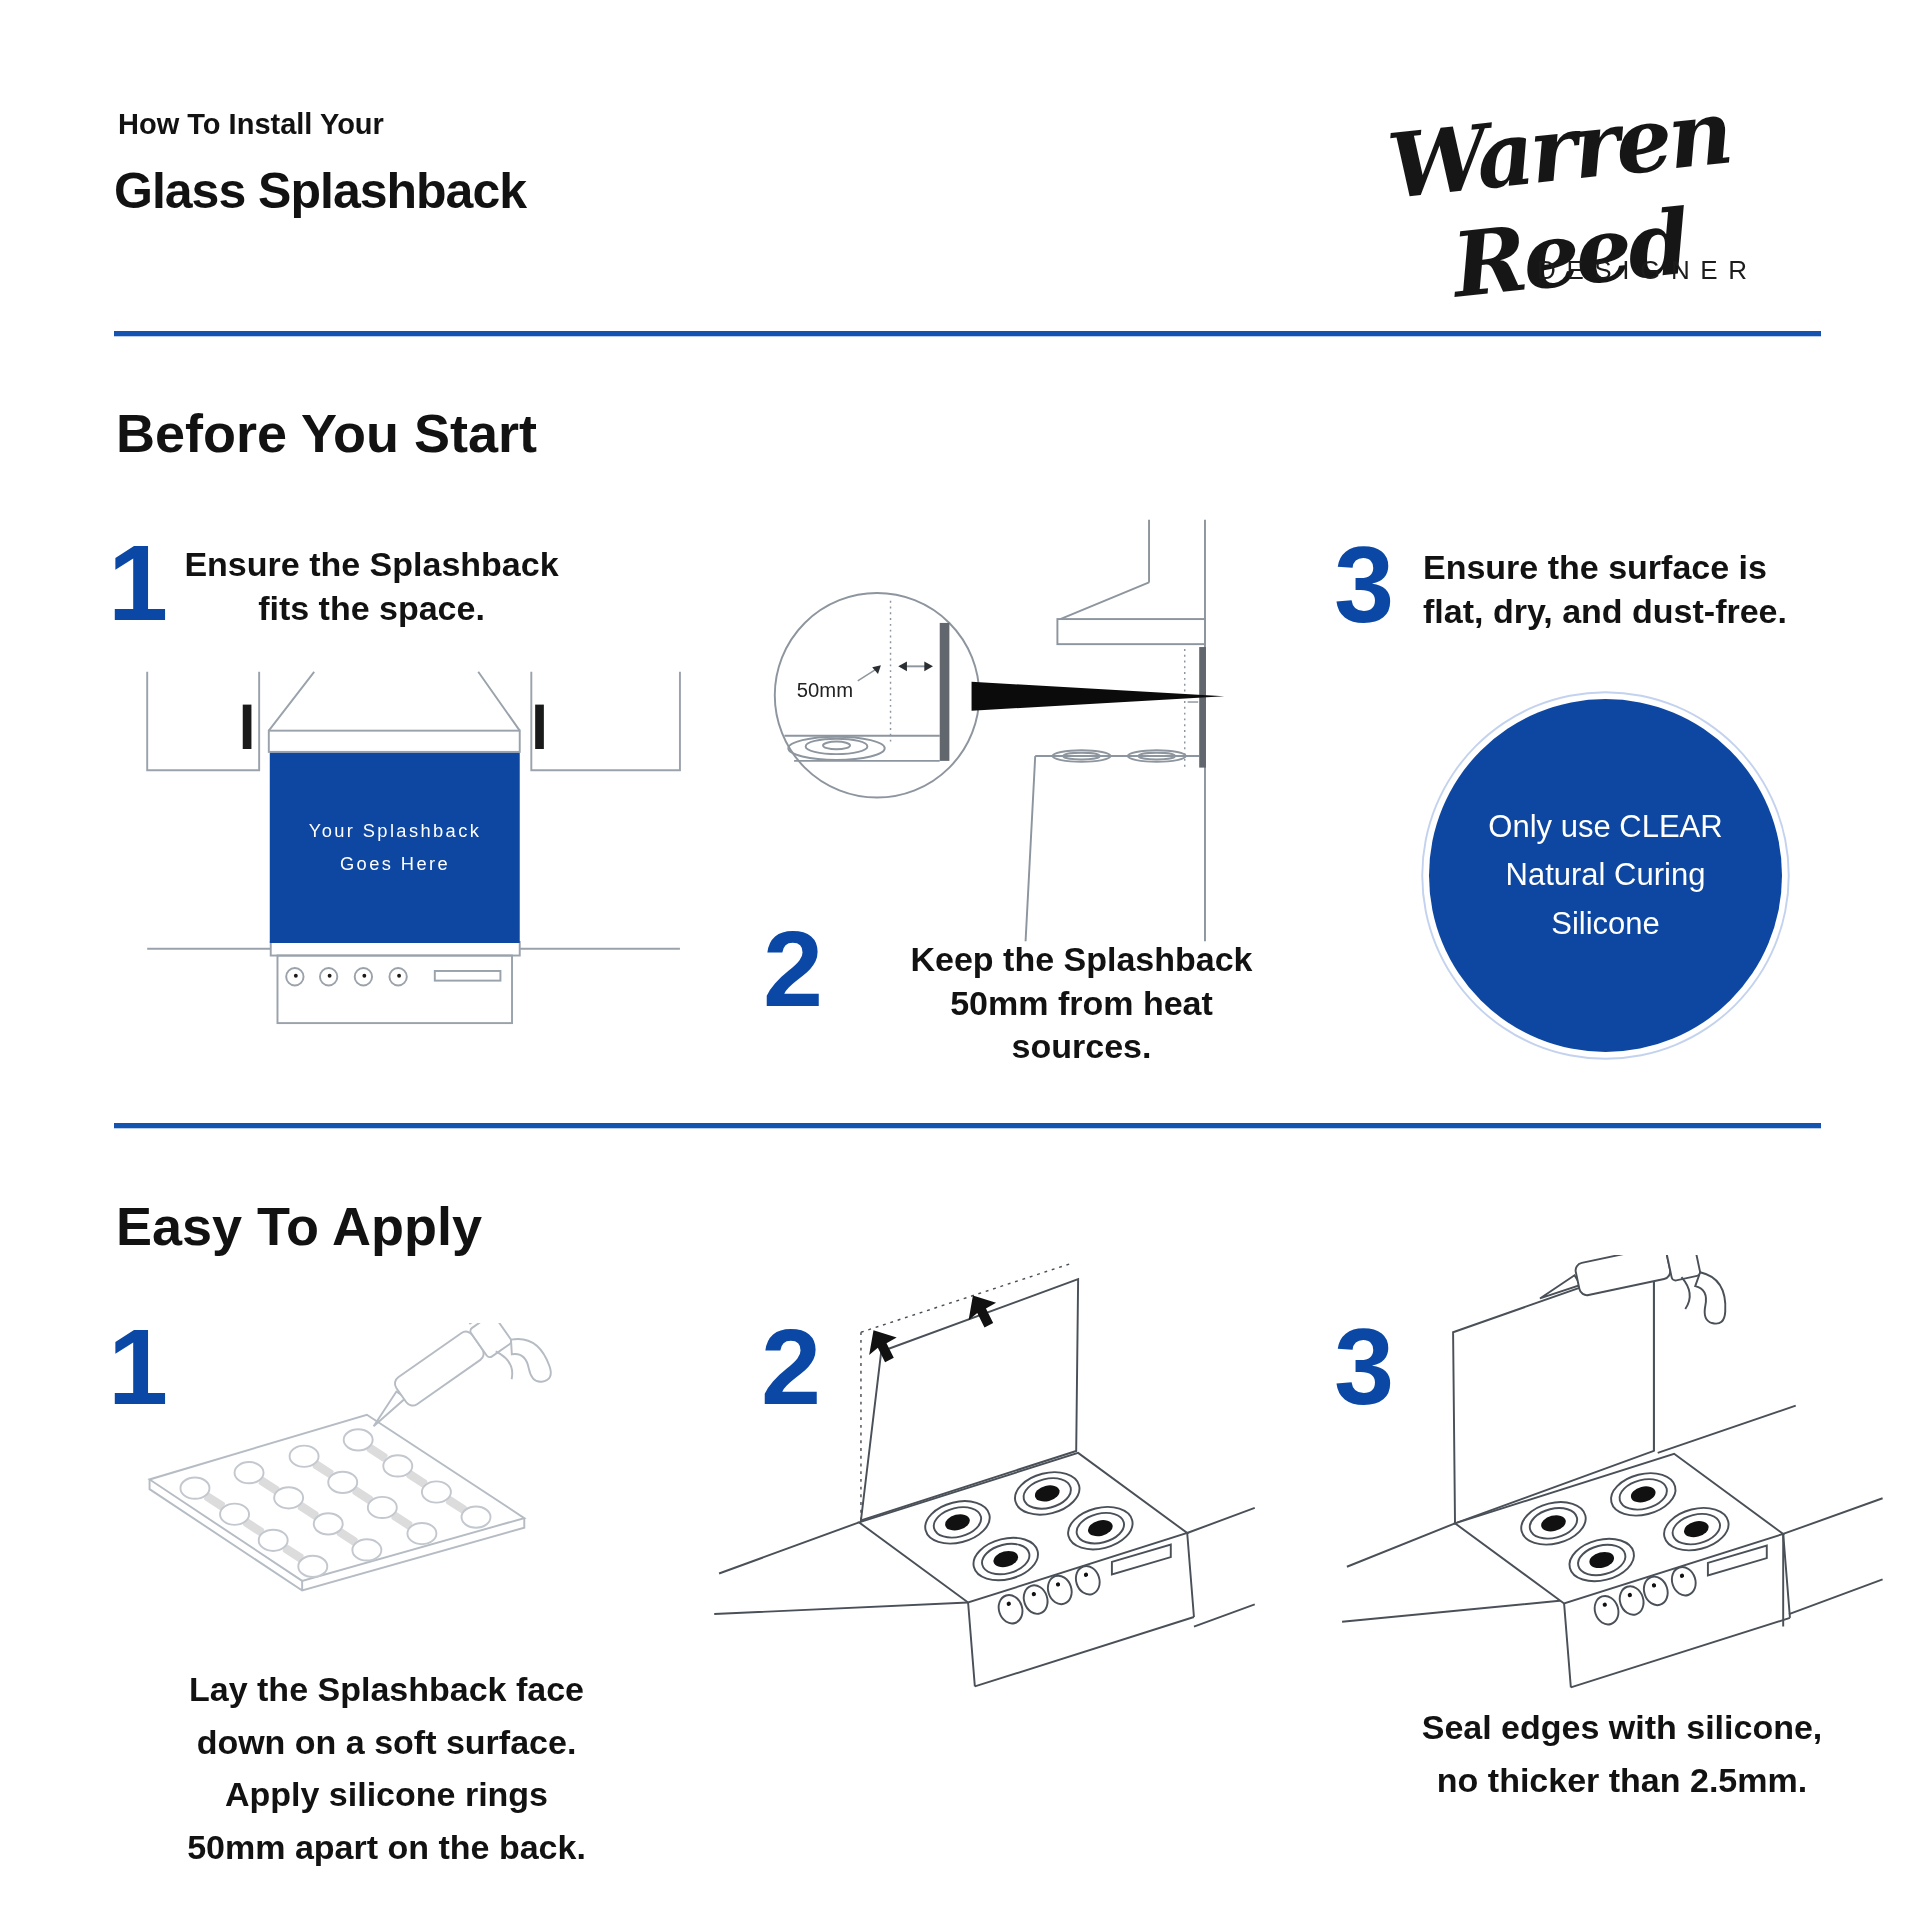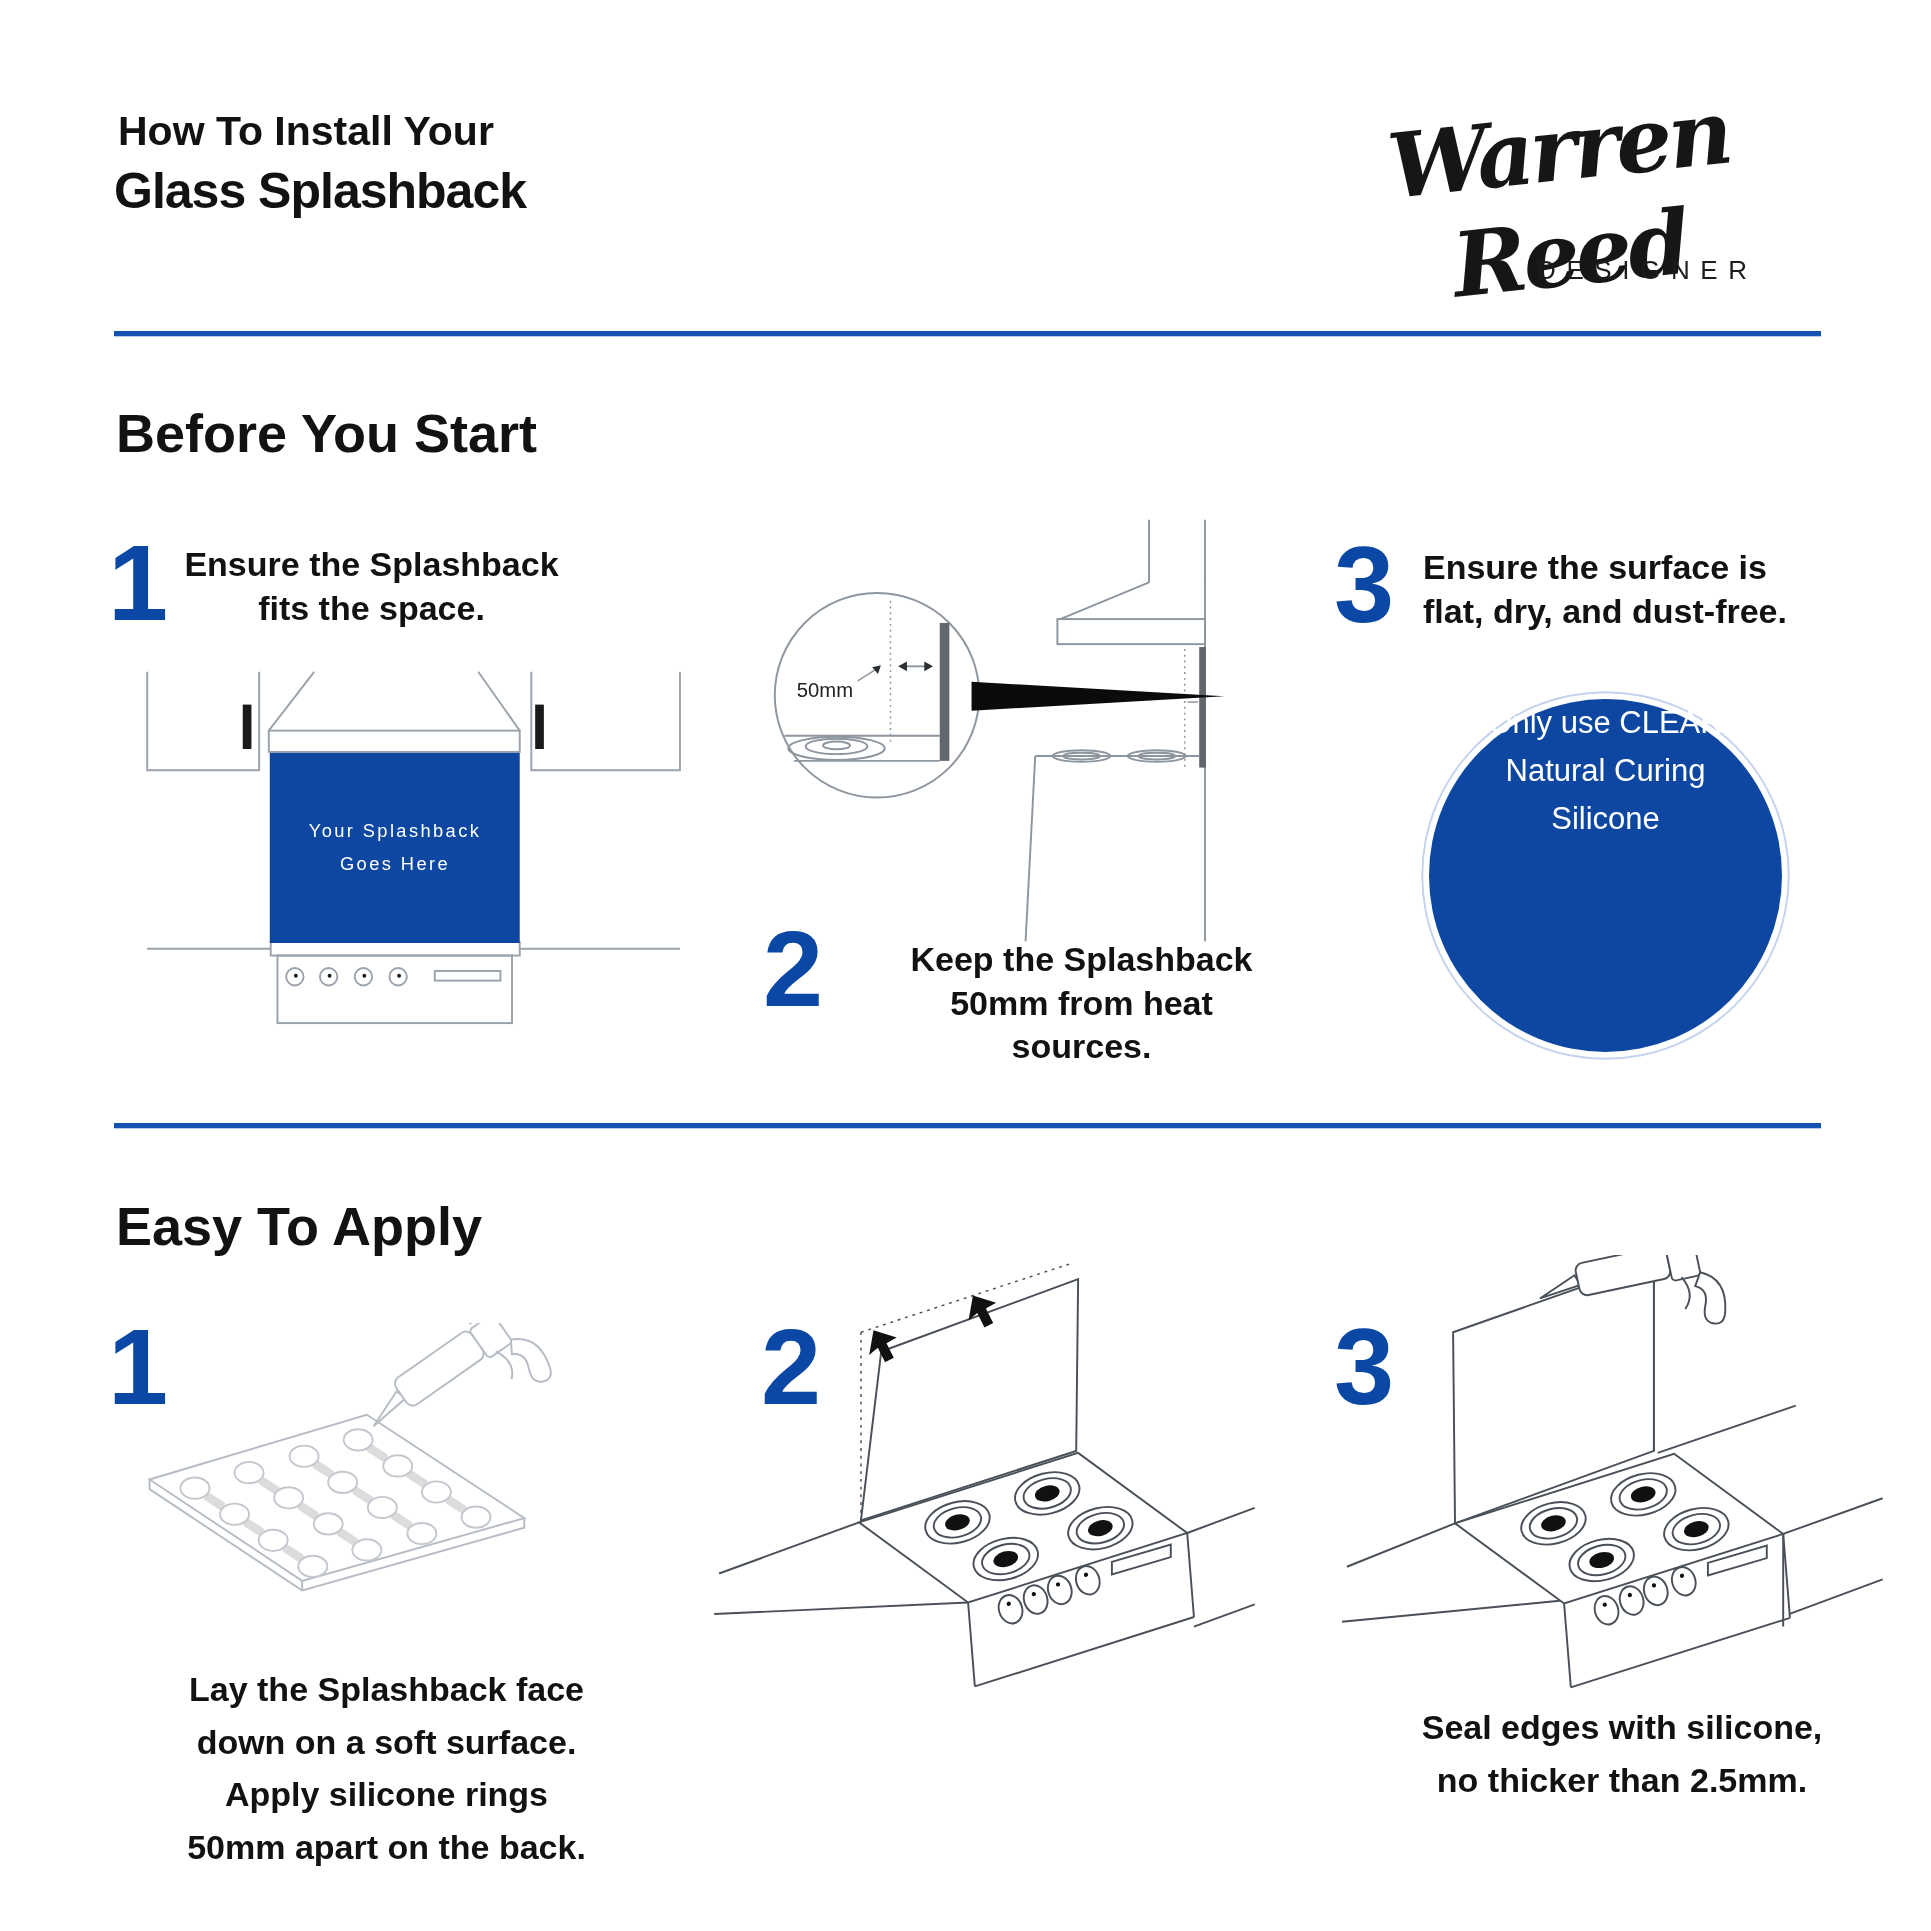--- a/index.html
+++ b/index.html
@@ -6,36 +6,36 @@
     --accent:#0B48A6;
     --fill-blue:#0D47A1;
     --line-light:#9aa2ab;
     --line-dark:#4a5058;
     --ink:#121212;
   }
   html,body{margin:0;padding:0;background:#fff;}
   .page{position:relative;width:1931px;height:1931px;background:#fff;overflow:hidden;
         font-family:"Liberation Sans",sans-serif;color:var(--ink);}
   .abs{position:absolute;}
-  .title-small{font-size:41px;font-weight:bold;letter-spacing:0;}
+  .title-small{font-size:29px;font-weight:bold;letter-spacing:0;}
   .title-large{font-size:50px;font-weight:bold;letter-spacing:-1px;}
   .logo-signature{font-family:"DejaVu Serif",serif;font-style:italic;font-weight:bold;
         font-size:89px;transform:rotate(-6deg);color:#161616;text-align:center;width:560px;
         letter-spacing:-3.9px;}
   .logo-subtitle{font-size:26px;letter-spacing:10.6px;color:#1c1c1c;text-align:left;width:290px;}
   .divider{height:4.8px;background:#1553B0;border-bottom:1.9px solid #b9cdf0;}
   .heading{font-size:54px;font-weight:bold;}
   .num{font-size:108px;font-weight:bold;color:var(--accent);line-height:1;}
   .step-text{font-size:34px;font-weight:bold;line-height:1.28;white-space:pre-line;text-align:center;}
   .step-text.left{text-align:left;}
   .caption{font-size:34px;font-weight:bold;line-height:1.55;white-space:pre-line;text-align:center;}
   .box-label{display:flex;align-items:center;justify-content:center;text-align:center;
         color:#fff;font-size:18.3px;letter-spacing:2.4px;line-height:1.8;white-space:pre-line;font-weight:400;}
   .note-circle{width:353px;height:353px;border-radius:50%;background:var(--fill-blue);
-        box-shadow:0 0 0 5.8px #fff,0 0 0 7.7px #c3d2ee;display:flex;align-items:flex-start;justify-content:center;}
+        box-shadow:0 0 0 5.8px #fff,0 0 0 7.7px #c3d2ee;display:flex;align-items:center;justify-content:center;}
   .note-text{color:#fff;font-size:31px;line-height:1.55;text-align:center;white-space:pre-line;font-weight:400;}
 </style>
 </head>
 <body>
 
 <div class="page">
 
   <div class="abs title-small" style="left:118px;top:108px;">How To Install Your</div>
   <div class="abs title-large" style="left:114px;top:162px;">Glass Splashback</div>
 

